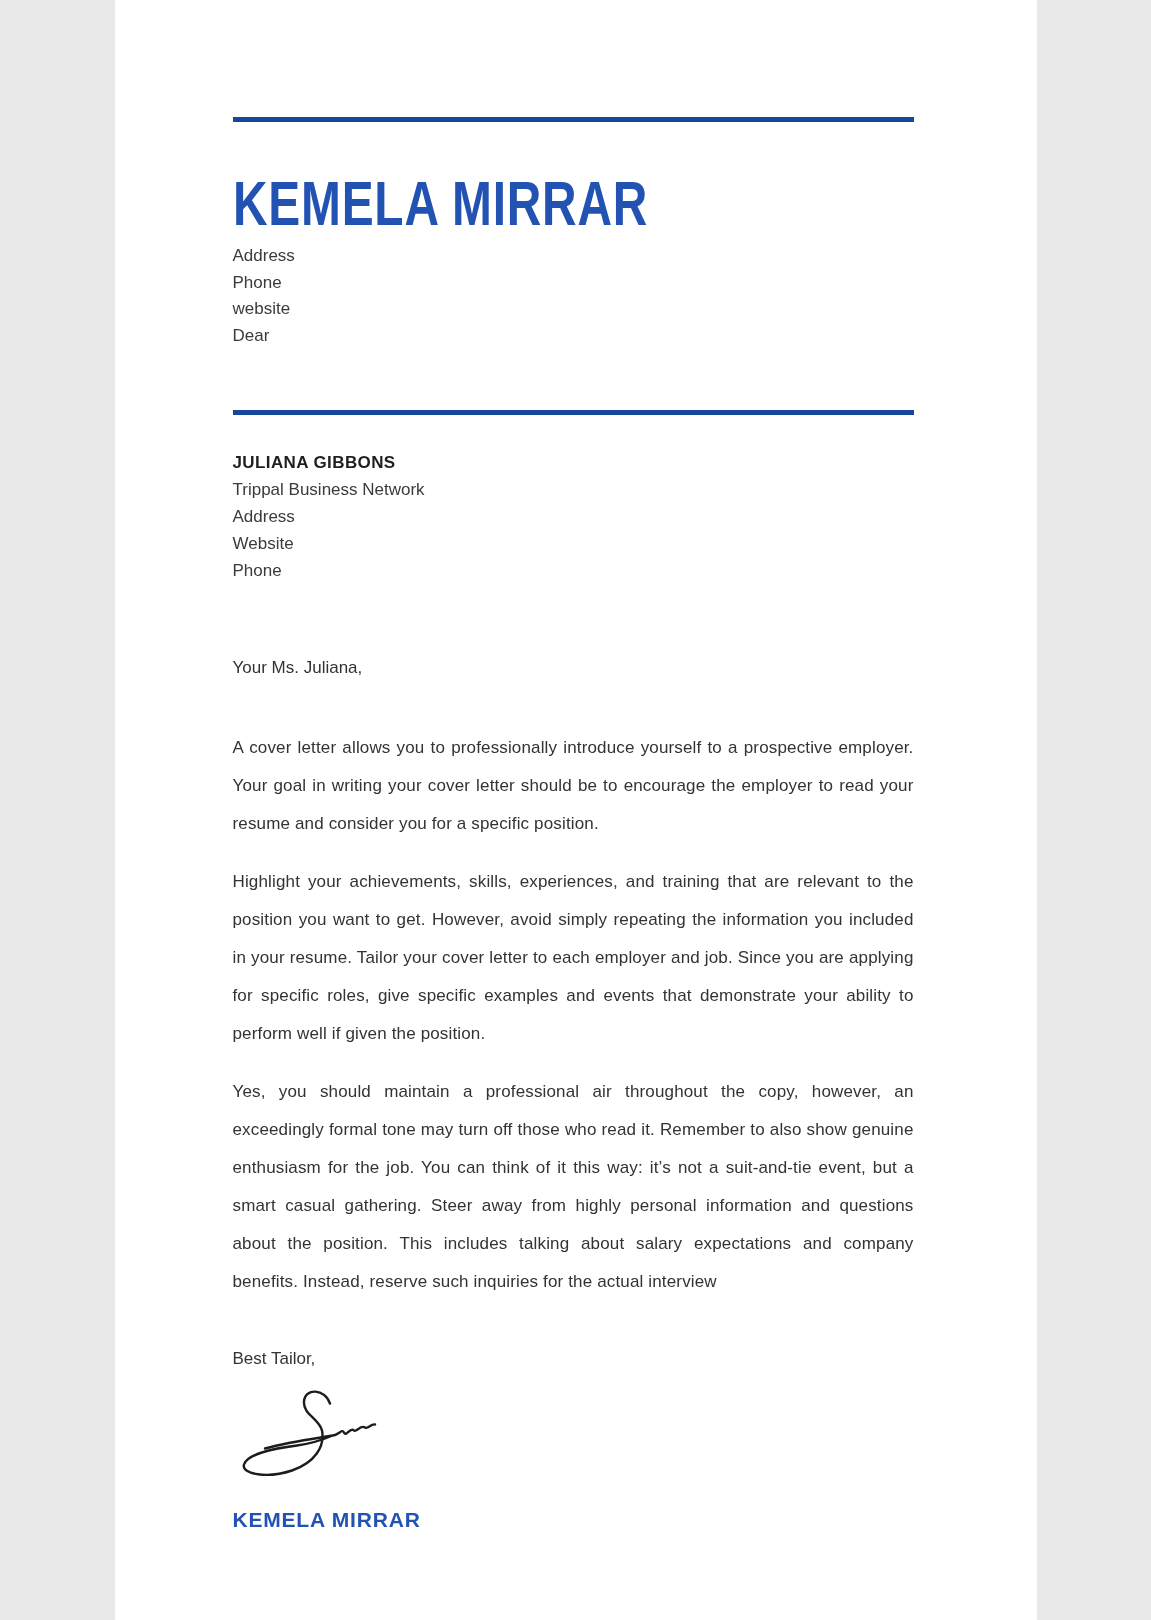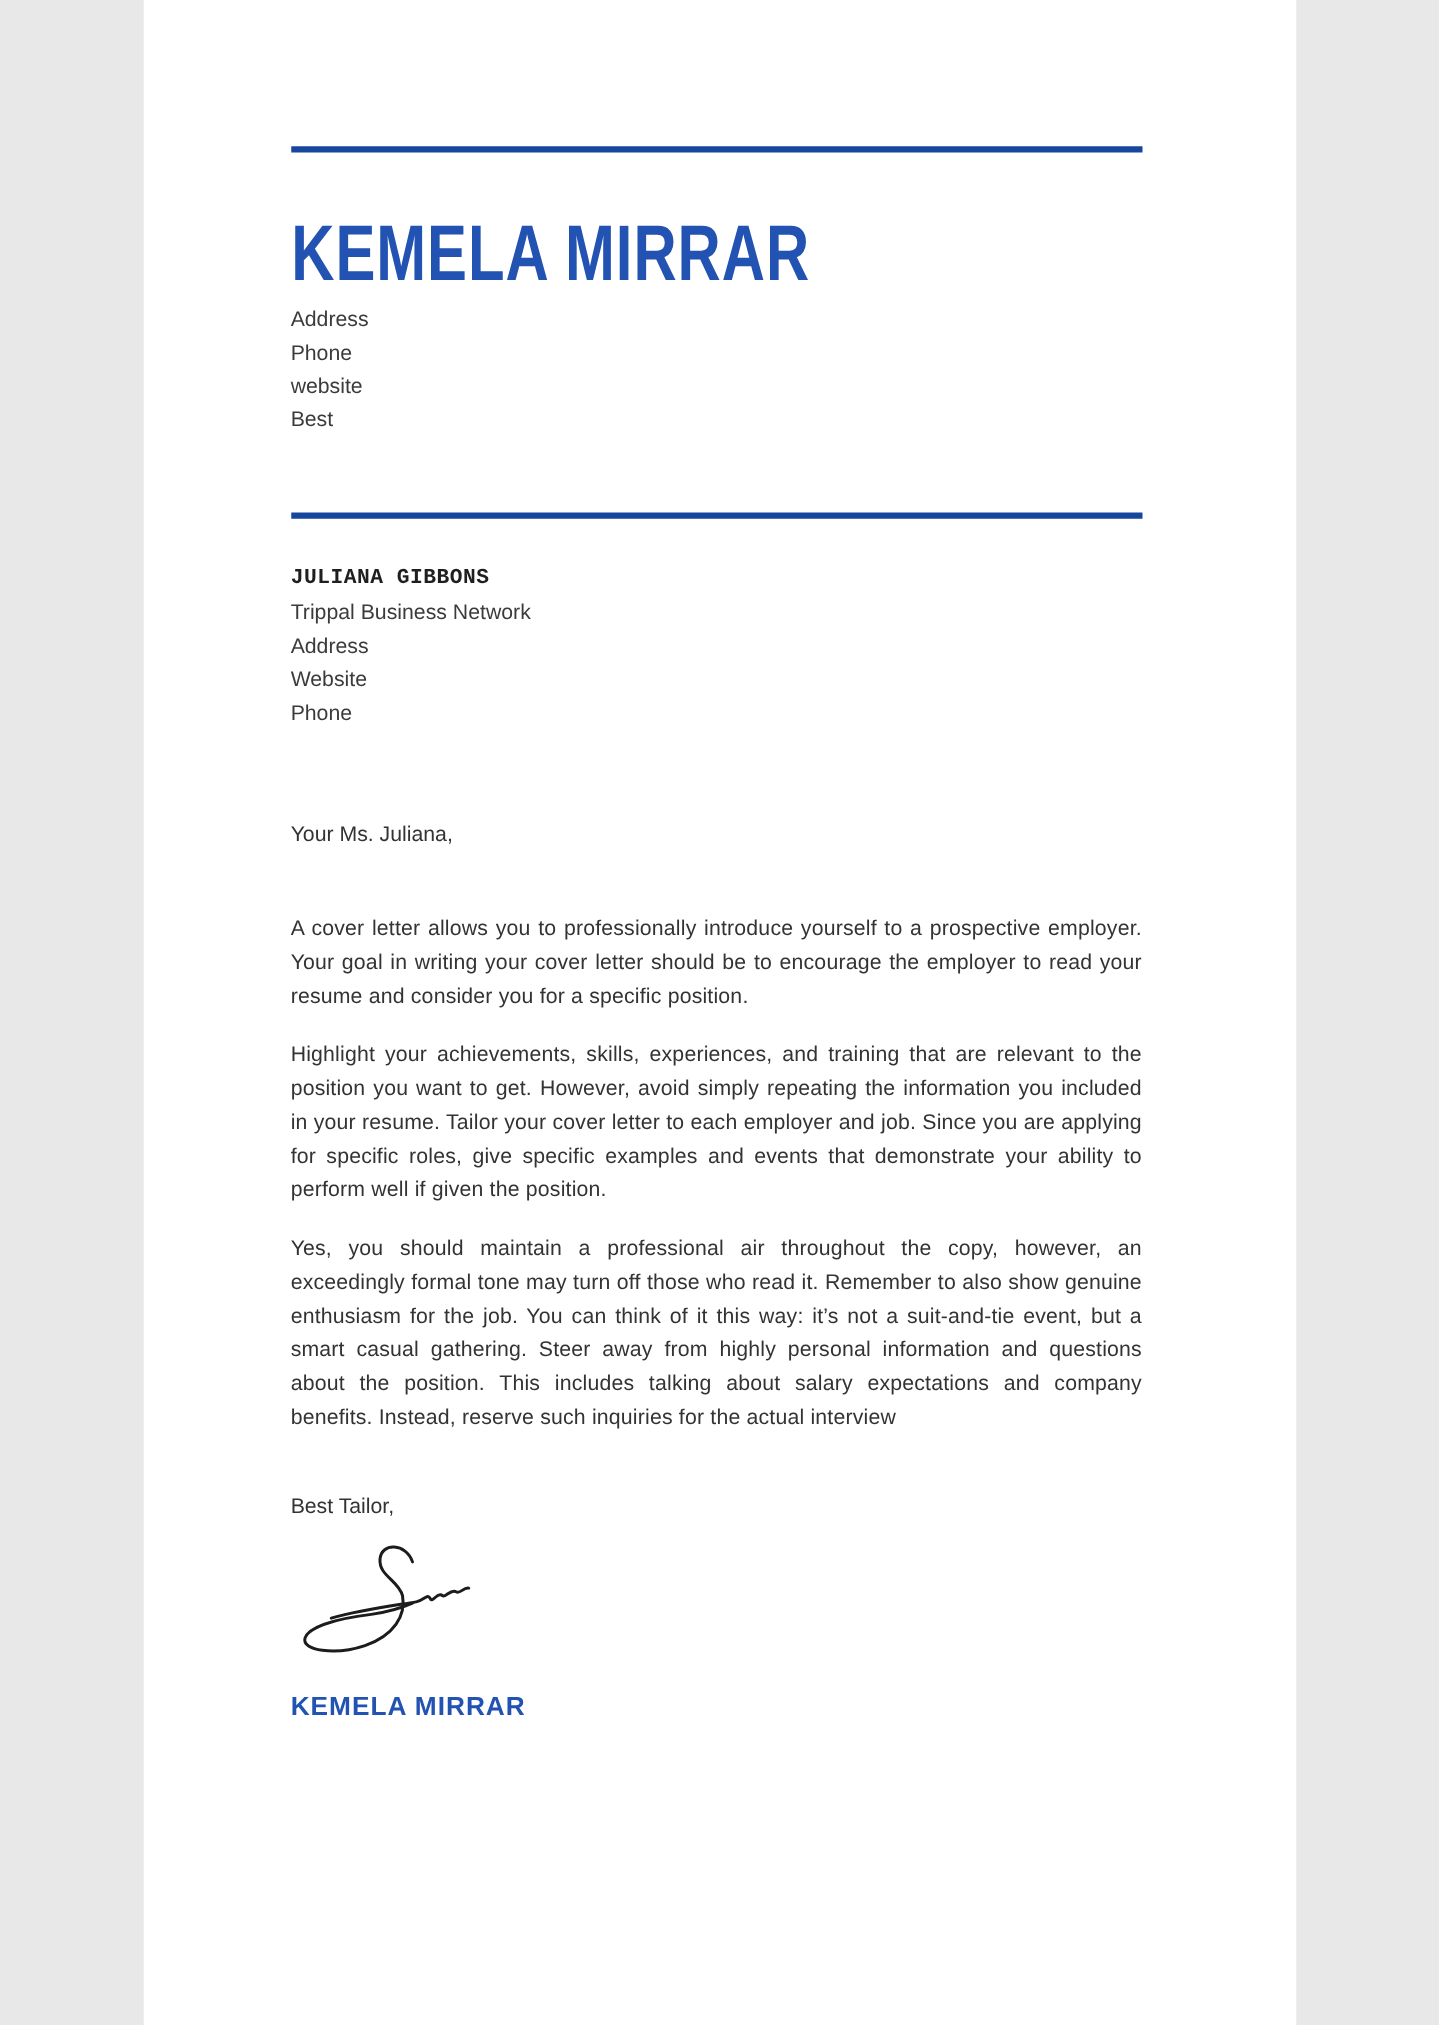--- a/index.html
+++ b/index.html
@@ -50,31 +50,30 @@
   .recipient-block {
     margin-top: 34px;
     font-size: 17px;
     line-height: 27px;
     color: #3b3b3b;
   }
   .recipient-name {
     font-weight: 700;
     color: var(--text-black);
     letter-spacing: 0.4px;
-    font-family: Liberation Mono, monospace;
   }
   .salutation {
     margin-top: 70px;
     font-size: 17px;
     line-height: 27px;
     color: var(--text-dark);
   }
   .body-para {
     font-size: 17px;
-    line-height: 27px;
+    line-height: 38px;
     color: var(--text-dark);
     text-align: justify;
     letter-spacing: 0.15px;
   }
   .body-para.p1 { margin-top: 48px; }
   .body-para.p2 { margin-top: 20px; }
   .body-para.p3 { margin-top: 20px; }
   .closing {
     margin-top: 44px;
     font-size: 17px;
@@ -102,21 +101,21 @@
 <div class="page">
 
   <div class="rule top"></div>
 
   <h1 class="title"><span class="condensed">KEMELA MIRRAR</span></h1>
 
   <div class="contact-block">
     <div>Address</div>
     <div>Phone</div>
     <div>website</div>
-    <div>Best</div>
+    <div>Dear</div>
   </div>
 
   <div class="rule mid"></div>
 
   <div class="recipient-block">
     <div class="recipient-name">JULIANA GIBBONS</div>
     <div>Trippal Business Network</div>
     <div>Address</div>
     <div>Website</div>
     <div>Phone</div>

